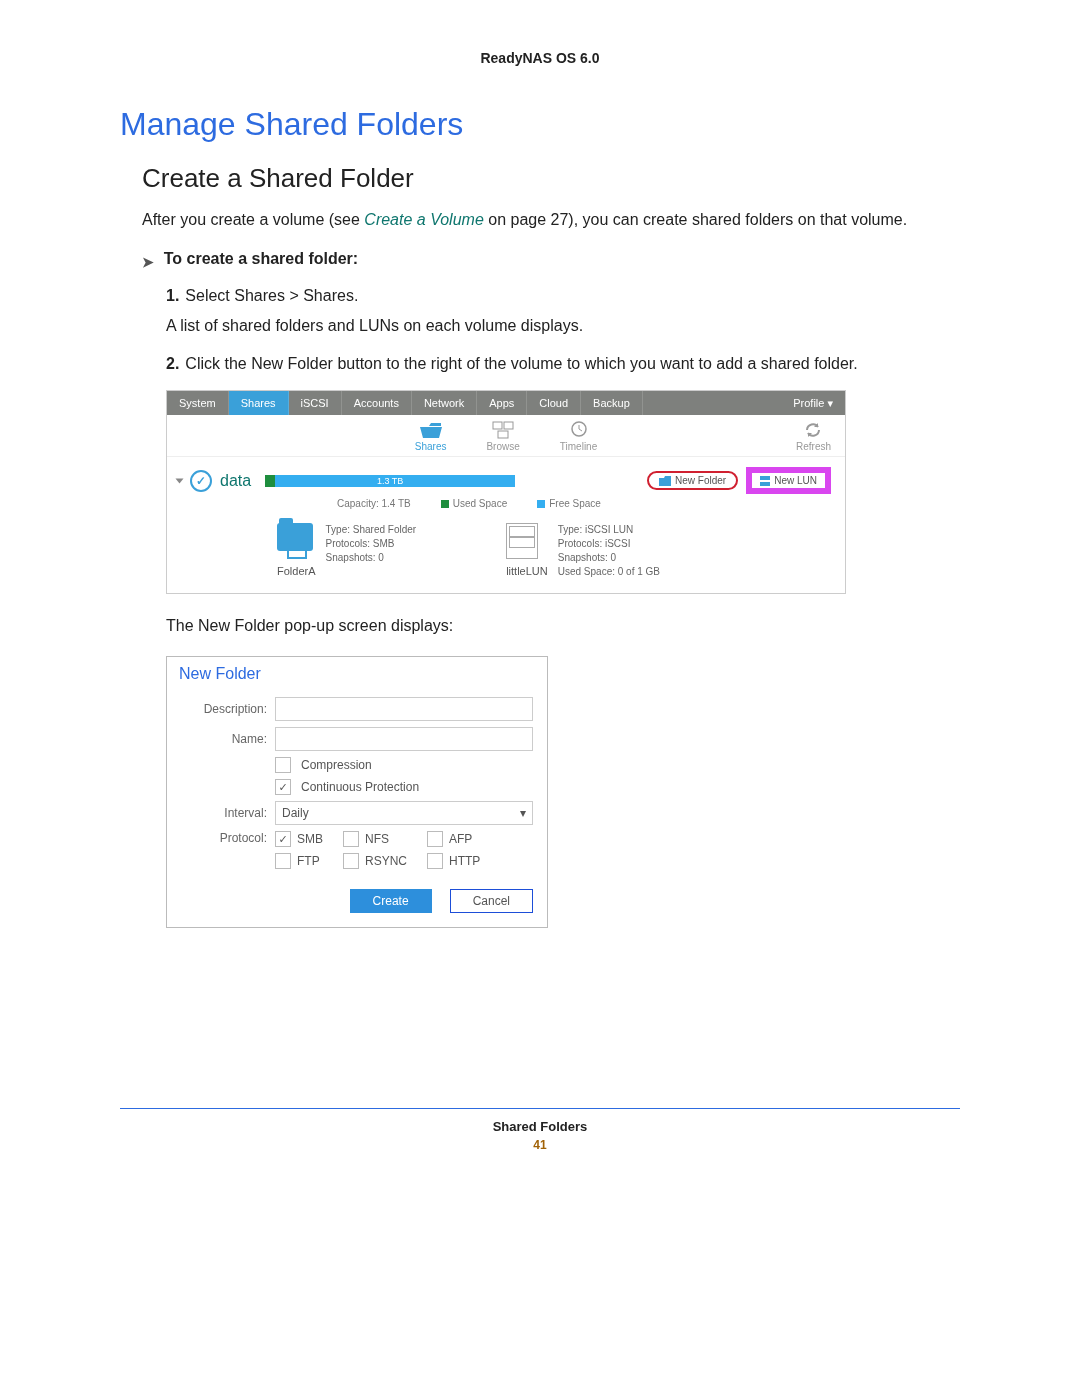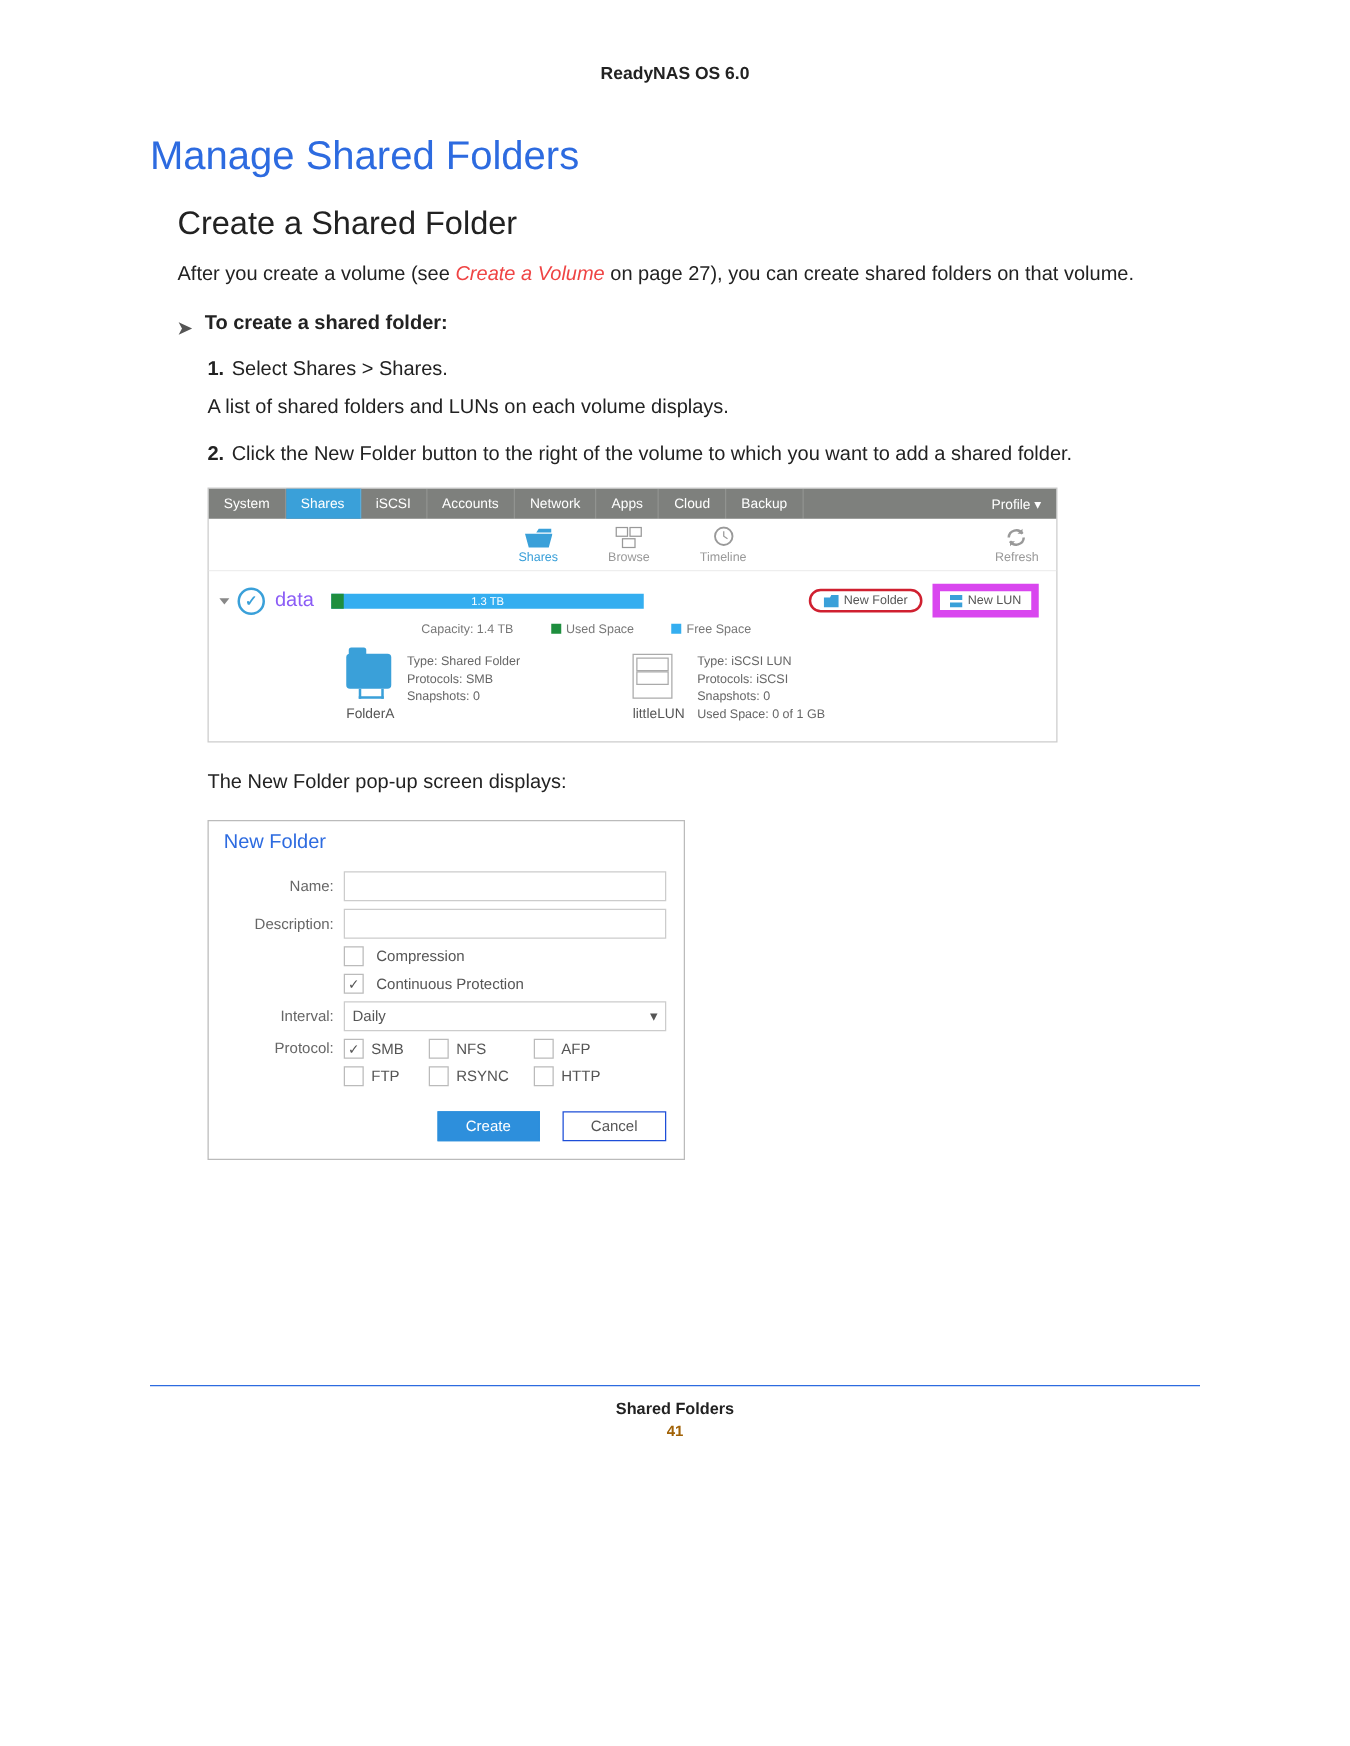--- a/index.html
+++ b/index.html
@@ -1,21 +1,21 @@
 <!DOCTYPE html>
 <html><head>
 <meta charset="utf-8">
 <style>
   html, body { margin:0; padding:0; background:#fff; font-family:Arial, Helvetica, sans-serif; color:#222; }
   .page { width:1080px; min-height:1397px; margin:0 auto; padding:50px 120px 40px 120px; box-sizing:border-box; position:relative; }
   .doc-header { text-align:center; font-size:14px; font-weight:bold; margin-bottom:40px; }
   h1 { font-family:"Segoe UI","Helvetica Neue",Arial,sans-serif; font-weight:400; color:#2d6be0; font-size:32px; margin:30px 0 20px 0; }
   h2 { font-family:"Segoe UI","Helvetica Neue",Arial,sans-serif; font-weight:400; color:#222; font-size:26px; margin:20px 0 14px 22px; }
   .body-text { font-size:16px; line-height:1.5; margin:0 0 18px 22px; }
-  .link-text { color:#ef4444; font-style:italic;text-align:center; }
+  .link-text { color:#0f766e; font-style:italic;text-align:center; }
   .step-block { margin-left:22px; }
   .step-lead { display:flex; align-items:flex-start; font-size:16px; font-weight:bold; margin-bottom:10px; }
   .step-lead .arrow { color:#555; margin-right:10px; font-size:14px; line-height:24px; }
   ol.steps { list-style:none; margin:0 0 0 24px; padding:0; font-size:16px; line-height:1.5; }
   ol.steps > li { margin-bottom:14px; }
   ol.steps .num { font-weight:bold; margin-right:6px; }
   ol.steps .sub { display:block; margin-top:6px; }
   .bold { font-weight:normal; }
 
   
@@ -25,21 +25,21 @@
   .s1-tab.active { background:#3aa0d9; }
   .s1-tab.profile { margin-left:auto; border-right:none; }
   .s1-toolbar { display:flex; justify-content:center; align-items:center; gap:40px; padding:6px 0 4px 0; position:relative; border-bottom:1px solid #eee; }
   .s1-tool { display:flex; flex-direction:column; align-items:center; color:#3aa0d9; font-size:10px; gap:2px; }
   .s1-tool.gray { color:#999; }
   .s1-tool.refresh { position:absolute; right:14px; }
   .s1-body { padding:10px 14px 14px 10px; }
   .s1-vol-row { display:flex; align-items:center; gap:8px; margin-bottom:4px; }
   .caret { width:0; height:0; border-left:5px solid #888; border-top:4px solid transparent; border-bottom:4px solid transparent; transform:rotate(90deg); }
   .vol-icon { width:18px; height:18px; border-radius:50%; border:2px solid #3aa0d9; display:flex; align-items:center; justify-content:center; color:#3aa0d9; font-weight:bold; font-size:12px; }
-  .vol-name { font-size:16px; color:#8b5cf6; margin-right:6px; }
+  .vol-name { font-size:16px; color:#0f766e; margin-right:6px; }
   .cap-bar { flex:0 0 250px; height:12px; background:#34aef0; position:relative; color:#fff; font-size:9px; text-align:center; line-height:12px; }
   .cap-bar .used { position:absolute; left:0; top:0; bottom:0; width:10px; background:#1e8e3e; }
   .btn-sm { border:6px solid #d946ef; padding:2px 8px; font-size:10px; display:inline-flex; align-items:center; gap:4px; background:#fff; }
   .btn-sm.highlight { border:2px solid #d02030; border-radius:10px; padding:2px 10px; }
   .legend-row { margin-left:160px; font-size:10px; color:#777; display:flex; gap:30px; align-items:center; }
   .sq { width:8px; height:8px; display:inline-block; margin-right:4px; vertical-align:middle; }
   .sq.green{background:#1e8e3e;} .sq.blue{background:#34aef0;}
   .s1-items { display:flex; gap:30px; margin-top:14px; margin-left:100px; }
   .s1-item { display:flex; gap:10px; align-items:flex-start; }
   .folder-ico { width:36px; height:28px; background:#3aa0d9; border-radius:3px; position:relative; }
@@ -198,25 +198,25 @@
         </div>
       </div>
     </div>
   </div>
 
   <p class="body-text" style="margin-left:46px">The New Folder pop-up screen displays:</p>
 
   <div class="shot2">
     <div class="title">New Folder</div>
     <div class="frow">
+      <label>Description:</label>
+      <input type="text" style="">
+    </div>
+    <div class="frow">
       <label>Name:</label>
-      <input type="text" style="">
-    </div>
-    <div class="frow">
-      <label>Description:</label>
       <input type="text" style="">
     </div>
     <div class="frow opts">
       <span class="cb"></span>
       <span>Compression</span>
     </div>
     <div class="frow opts">
       <span class="cb">✓</span>
       <span>Continuous Protection</span>
     </div>

